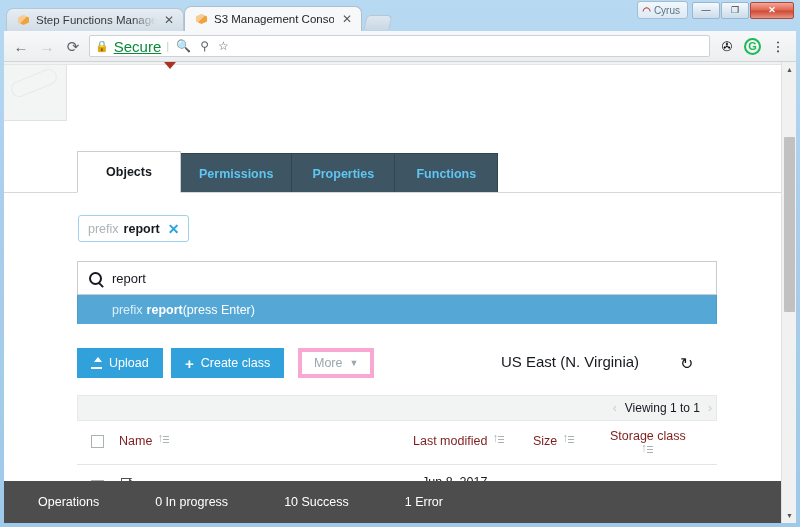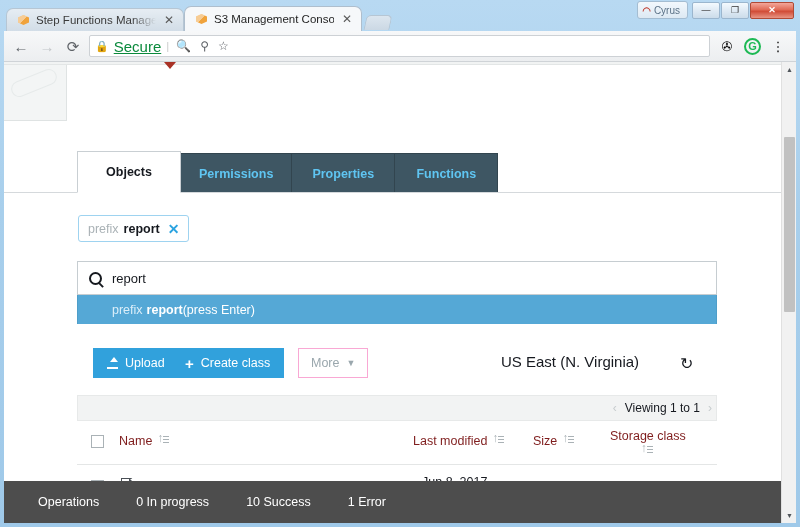--- a/index.html
+++ b/index.html
@@ -216,25 +216,25 @@
   #action-bar {
     position: absolute; left: 73px; top: 286px; width: 640px; height: 30px;
   }
   .abtn {
     position: absolute; top: 0; height: 30px;
     display: flex; align-items: center; justify-content: center; gap: 7px;
     font-size: 12.5px; color: #fff; background: #31a1dc;
     padding: 0 14px; border: none;
     font-family: "Liberation Sans", sans-serif;
   }
-  #btn-upload { left: 16px; }
+  #btn-upload { left: 0; }
   #btn-create { left: 94px; }
   #btn-more {
     left: 221px; background: #fff; color: #9aa7ad;
-    border: 1px solid #f9a8d4; gap: 7px; padding: 0 12px;
+    border: 4px solid #f9a8d4; gap: 7px; padding: 0 12px;
   }
   .upload-ic { position: relative; width: 11px; height: 12px; }
   .upload-ic::before {
     content: ""; position: absolute; left: 3px; top: 0;
     border-left: 4px solid transparent; border-right: 4px solid transparent;
     border-bottom: 5px solid #fff;
   }
   .upload-ic::after {
     content: ""; position: absolute; left: 0; bottom: 0; width: 11px; height: 2px; background: #fff;
   }
@@ -297,21 +297,21 @@
   }
   #td-name { position: absolute; left: 66px; top: 14px; }
   #td-modified { position: absolute; left: 345px; top: 8px; text-align: center; line-height: 1.45; }
   #td-size { position: absolute; left: 452px; top: 14px; }
   #td-storage { position: absolute; left: 535px; top: 14px; }
 
   
   #statusbar {
     position: absolute; left: 0; top: 419px; width: 792px; height: 42px;
     background: #4d4d4d; color: #fff;
-    display: flex; align-items: center; gap: 37px; padding-left: 34px;
+    display: flex; align-items: center; gap: 56px; padding-left: 34px;
     font-size: 12.5px;
     z-index: 20;
   }
 
   
   #scrollbar {
     position: absolute; right: 0; top: 0; width: 15px; height: 461px;
     background: #f1f1f1; border-left: 1px solid #e0e0e0; z-index: 25;
   }
   .sb-arrow {

